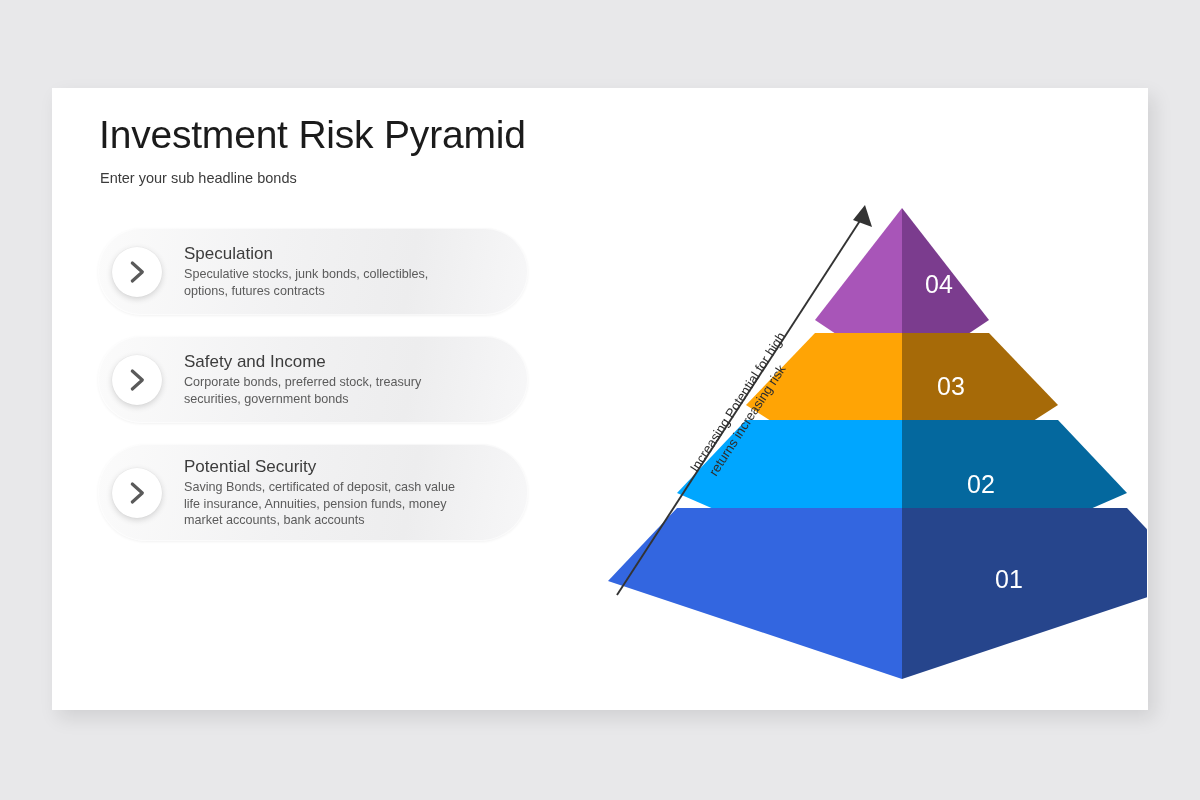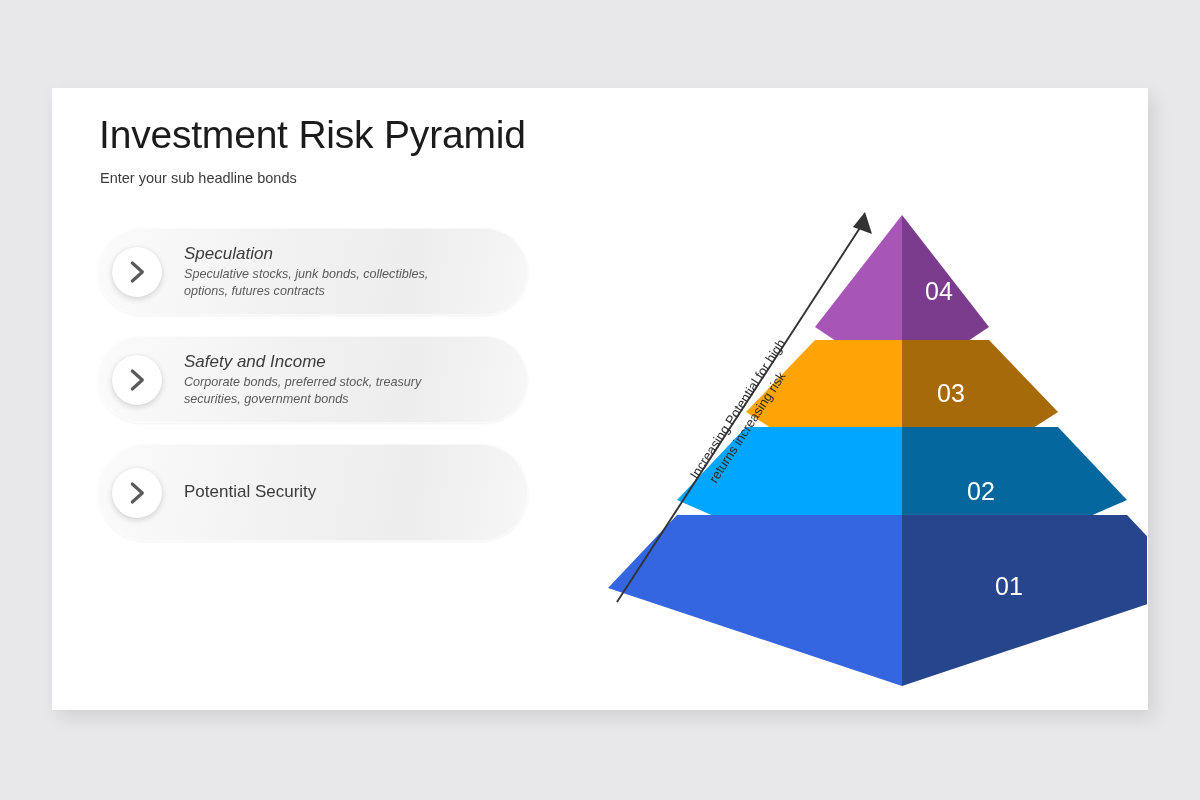--- a/index.html
+++ b/index.html
@@ -55,21 +55,21 @@
   }
   .list-item {
     position: relative;
     width: 430px;
     border-radius: 48px;
     background: linear-gradient(100deg, #fbfbfb 0%, #f2f2f3 42%, #ededee 72%, #f7f7f8 100%);
     box-shadow: 0 1px 3px rgba(0,0,0,0.055), inset 0 0 0 1px rgba(255,255,255,0.55);
     margin-bottom: 21px;
     box-sizing: border-box;
   }
-  .item-h2 { height: 87px; font-style: italic; }
+  .item-h2 { height: 87px; }
   .item-h3 { height: 97px; }
 
   .chevron-badge {
     position: absolute;
     left: 14px;
     top: 50%;
     transform: translateY(-50%);
     width: 50px;
     height: 50px;
     border-radius: 50%;
@@ -101,21 +101,21 @@
     font-size: 12.6px;
     color: #5b5b5b;
     line-height: 1.32;
     white-space: pre-line;
   }
 
   
   #pyramid-figure {
     position: absolute;
     left: 495px;
-    top: 102px;
+    top: 95px;
     width: 600px;
     height: 520px;
   }
   #pyramid-svg { display: block; }
 
   .level-number {
     font-family: "Liberation Sans", sans-serif;
     font-size: 25px;
     fill: #ffffff;
   }
@@ -163,20 +163,23 @@
     </div>
 
     <div class="list-item item-h3">
       <div class="chevron-badge">
         <svg width="22" height="26" viewBox="0 0 22 26" aria-hidden="true">
           <polyline points="5,4 15,13 5,22" fill="none" stroke="#5a5a5a" stroke-width="3.2" stroke-linecap="round" stroke-linejoin="round"></polyline>
         </svg>
       </div>
       <div class="item-text">
         <div class="item-title">Potential Security</div>
+        <div class="item-desc">Saving Bonds, certificated of deposit, cash value
+life insurance, Annuities, pension funds, money
+market accounts, bank accounts</div>
       </div>
     </div>
 
   </div>
 
   <div id="pyramid-figure">
     <svg id="pyramid-svg" width="600" height="520" viewBox="0 0 600 520">
 
       <polygon points="355,25 355,195 268,137" fill="#a855b8"></polygon>
       <polygon points="355,25 442,137 355,195" fill="#7b3c8e"></polygon>

